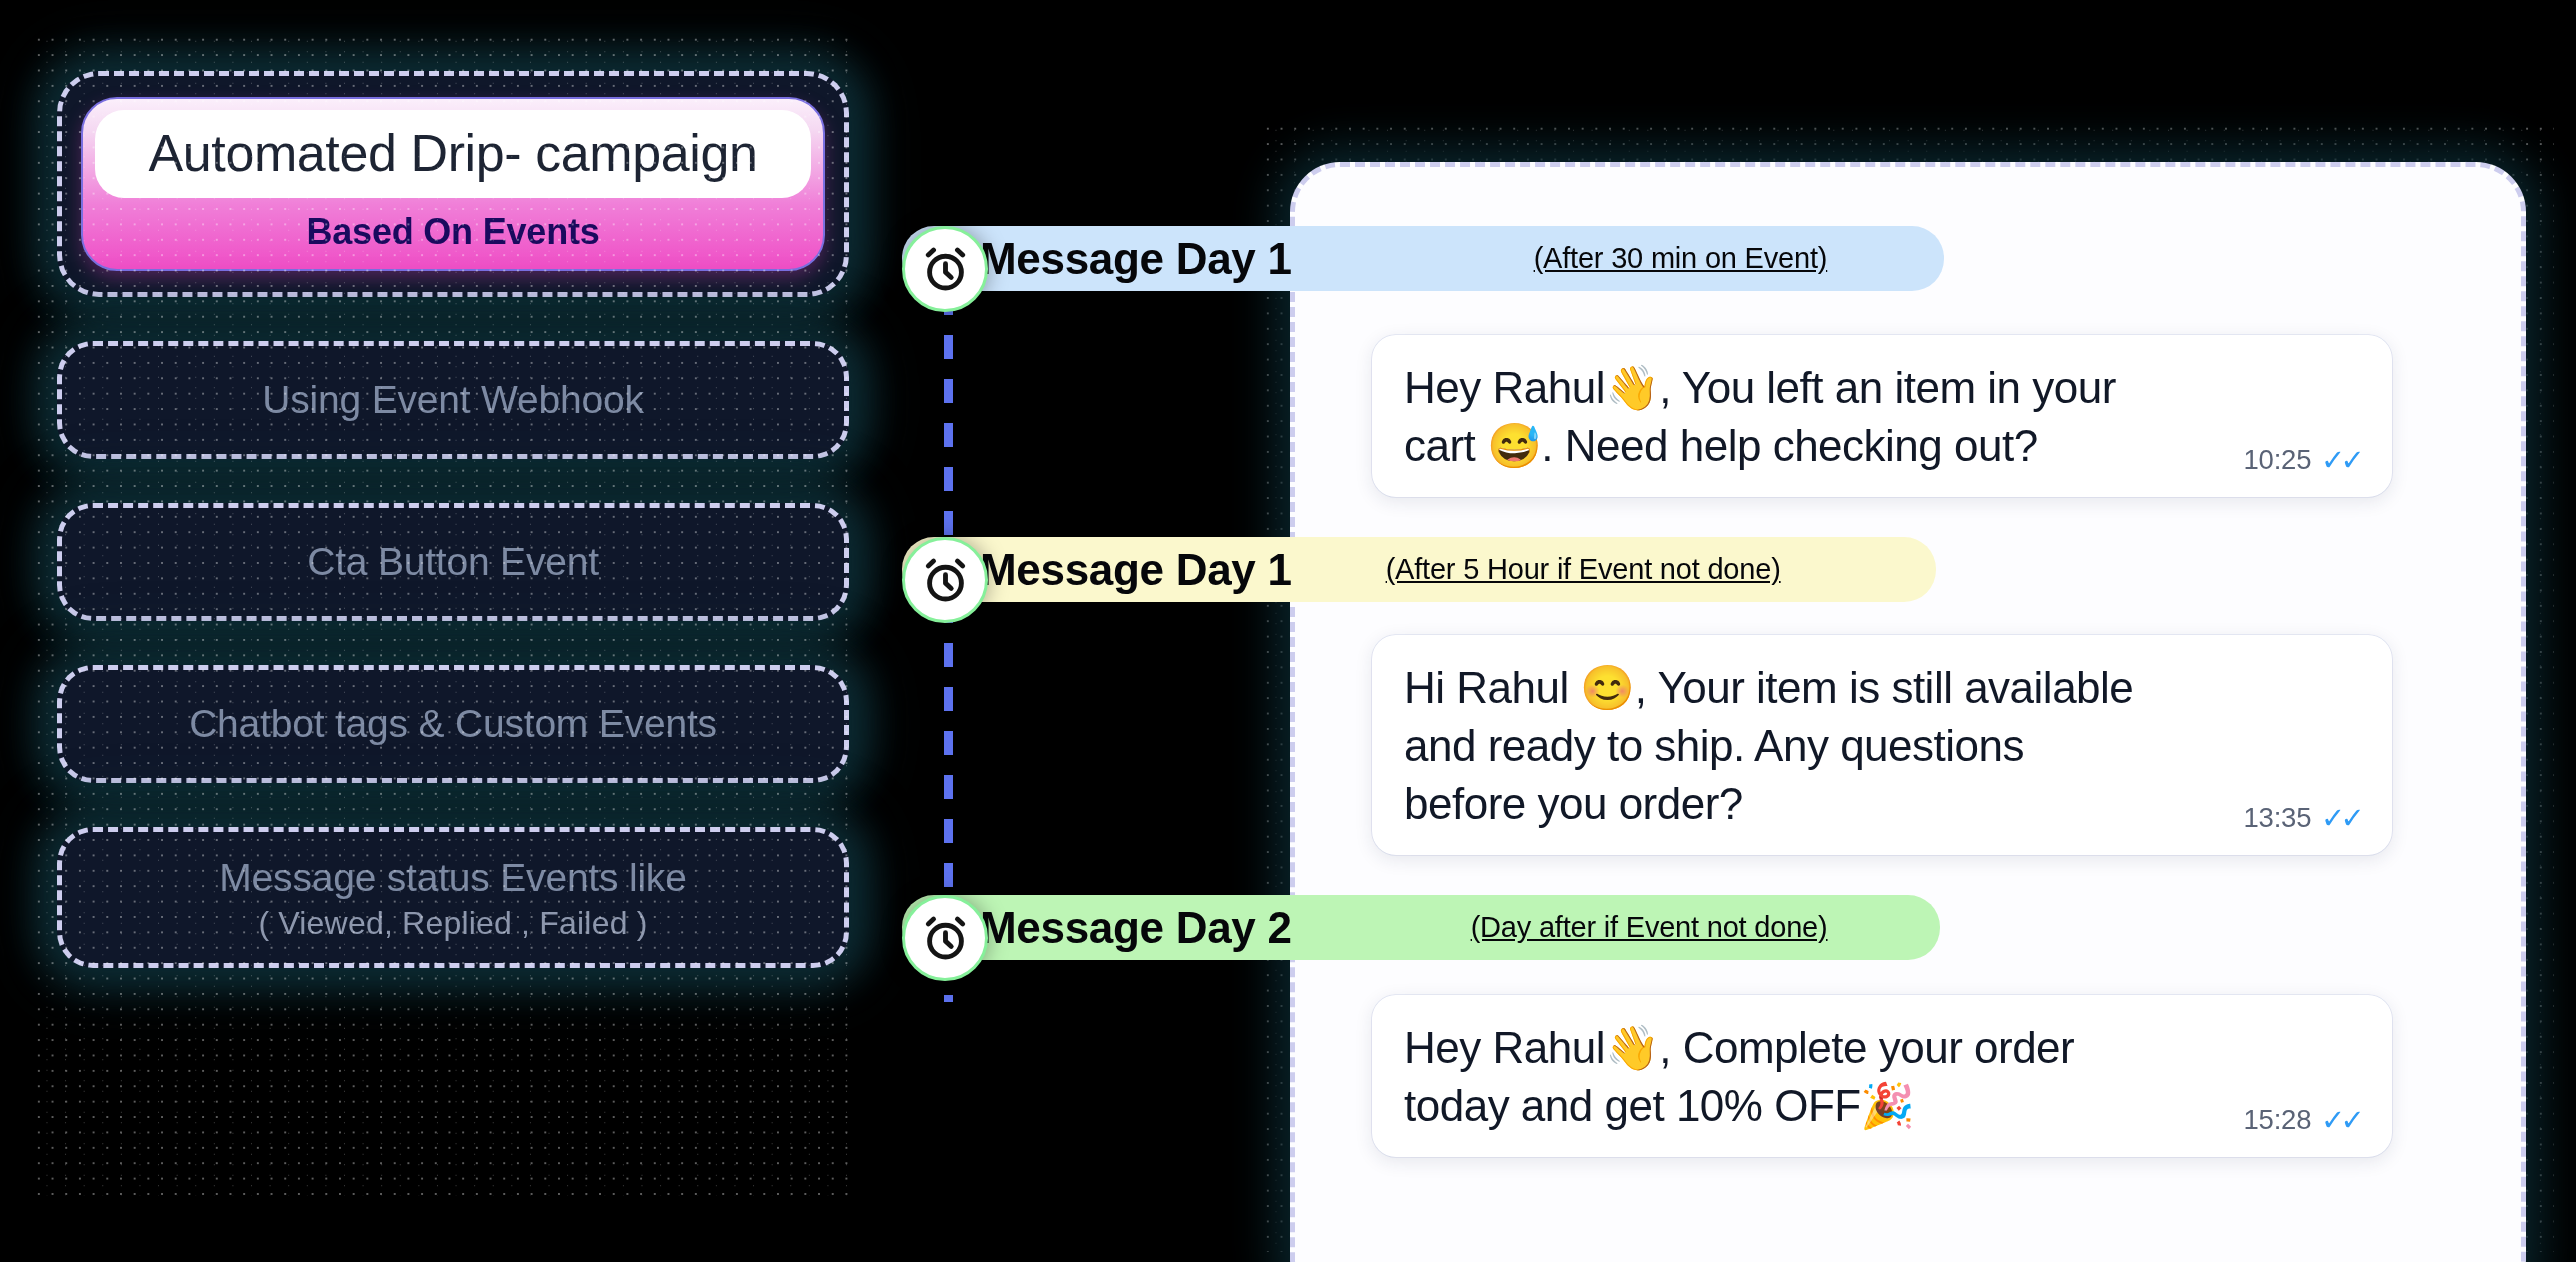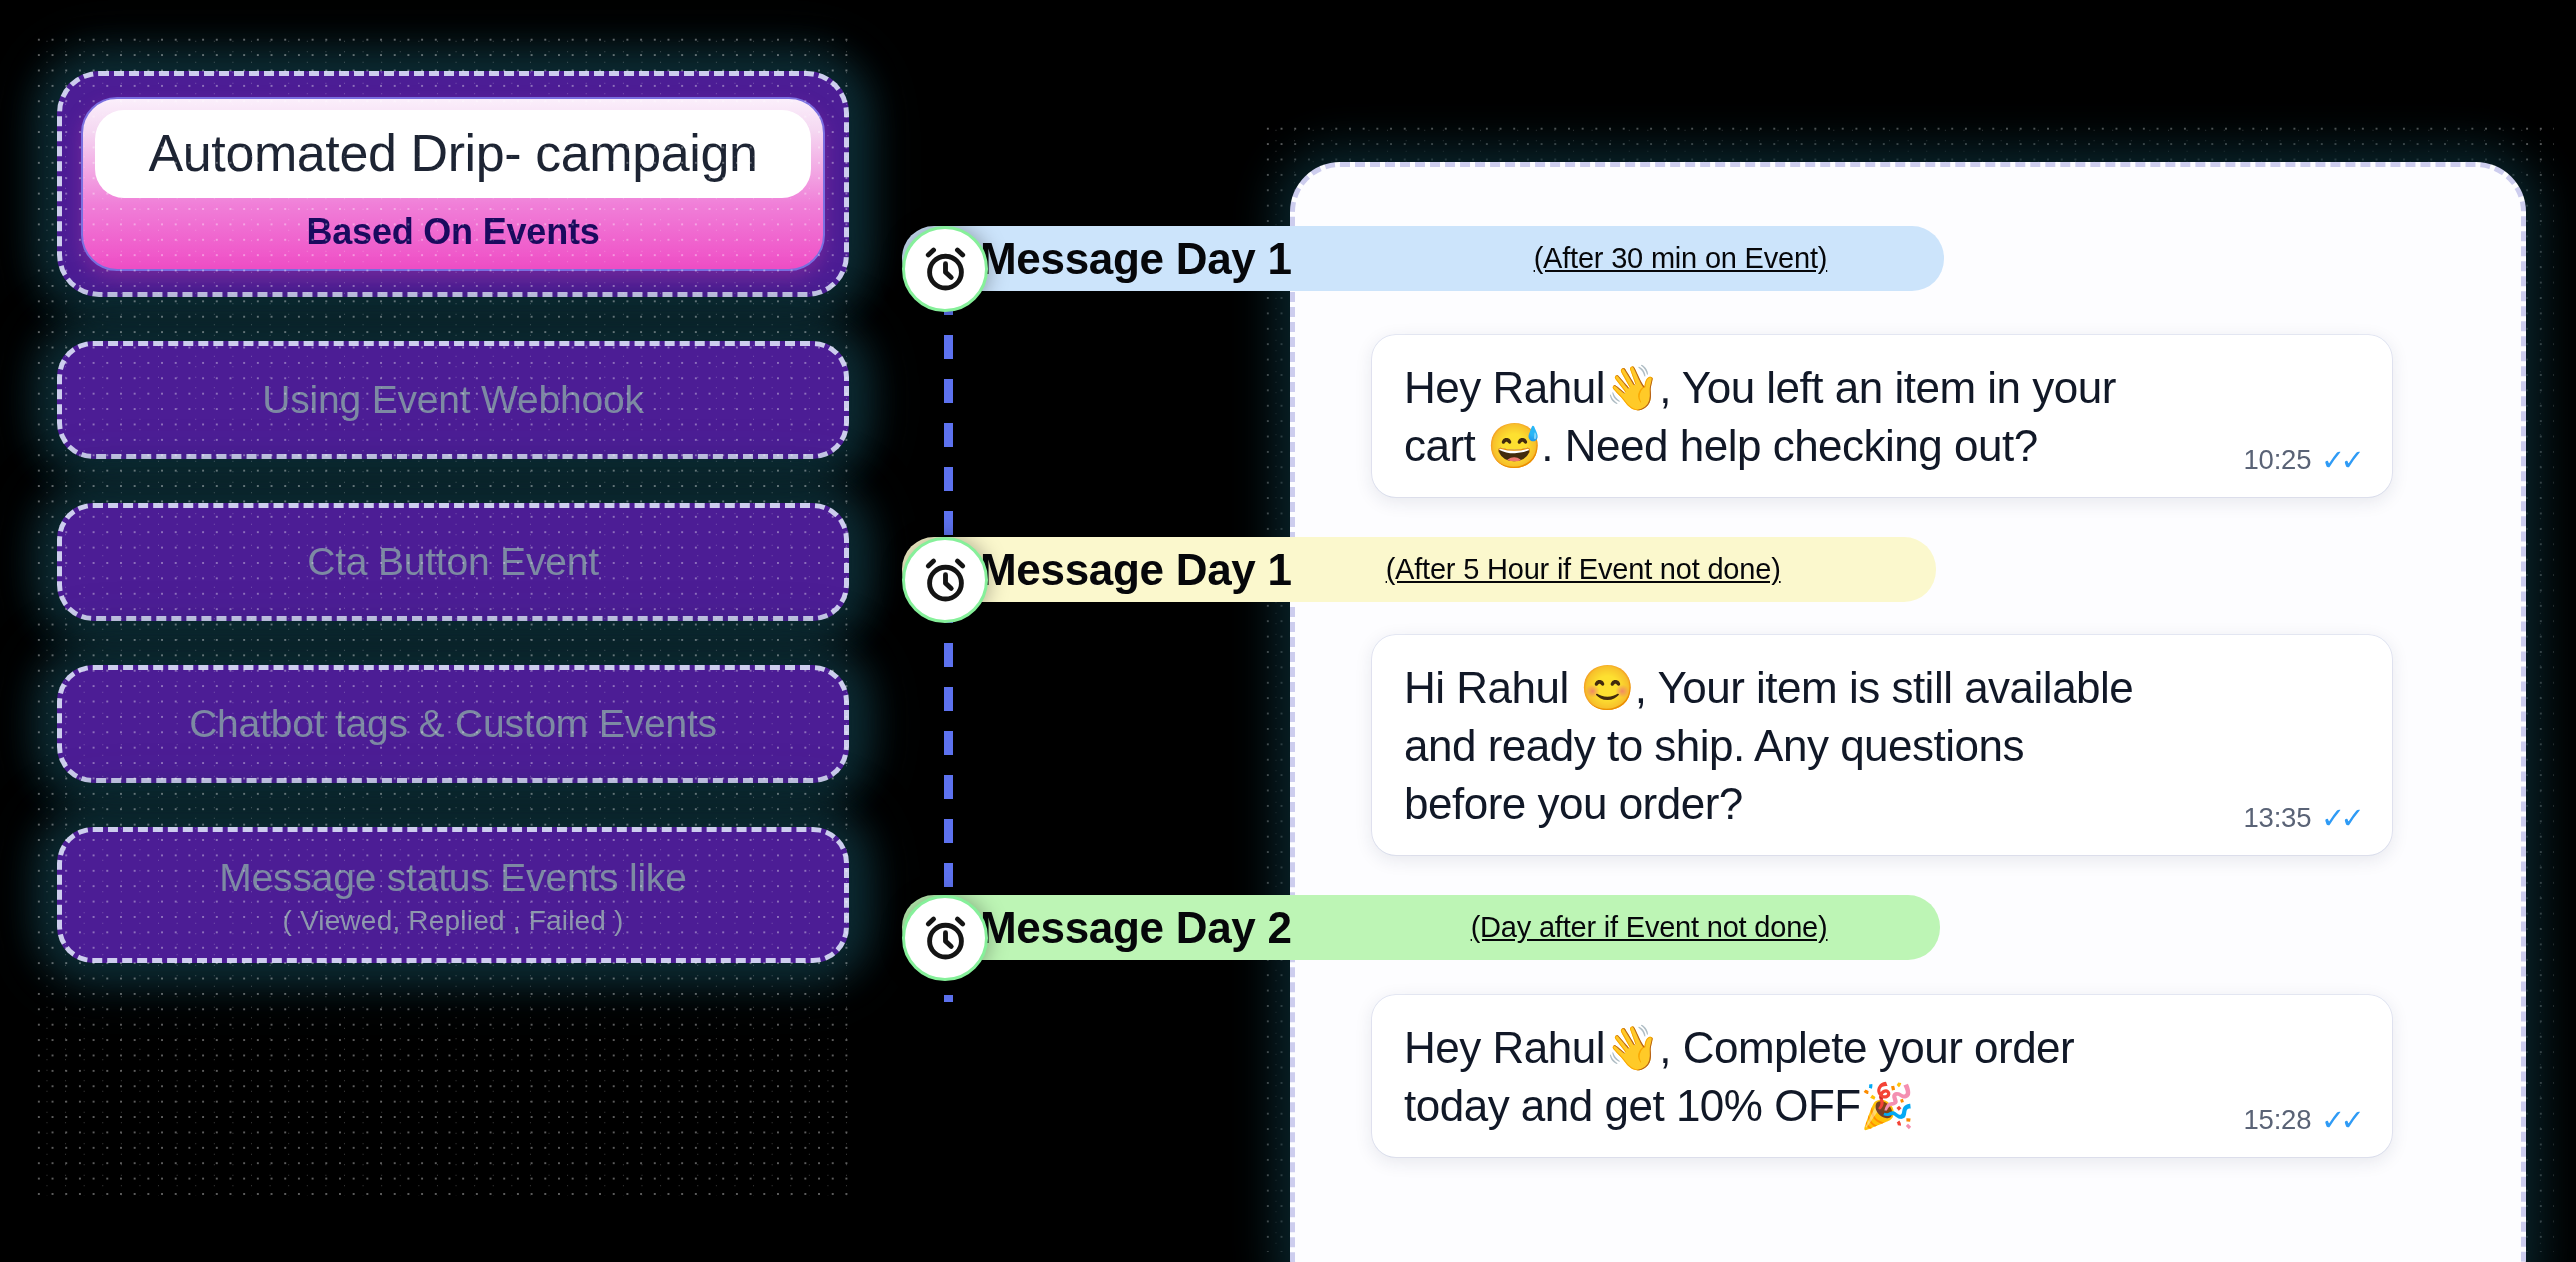--- a/index.html
+++ b/index.html
@@ -29,21 +29,21 @@
   }
 
   .glow-wrap {
     position: relative;
     margin-bottom: 44px;
     filter: drop-shadow(0 0 21px rgba(20,60,70,0.85));
   }
 
   .dashed-card {
     position: relative;
-    background: #4c1d95;
+    background: #0f172a;
     border: 5.7px dashed #cdcdee;
     border-radius: 37px;
     box-shadow: 0 0 0 8px rgba(10,24,40,0.0), 0 0 36px 13px rgba(10,40,48,0.9);
     display: flex;
     flex-direction: column;
     align-items: center;
     justify-content: flex-end;
   }
 
   
@@ -99,21 +99,21 @@
     font-size: 39px;
     color: #7d8aa3;
     font-weight: 400;
     letter-spacing: -0.2px;
     text-align: center;
     white-space: nowrap;
   }
 
   .feature-sub {
     margin-top: 4.8px;
-    font-size: 28px;
+    font-size: 32px;
     color: #8d97ad;
     letter-spacing: 0.2px;
     text-align: center;
   }
 
   
   #timeline-line {
     position: absolute;
     left: 944px;
     top: 291px;

